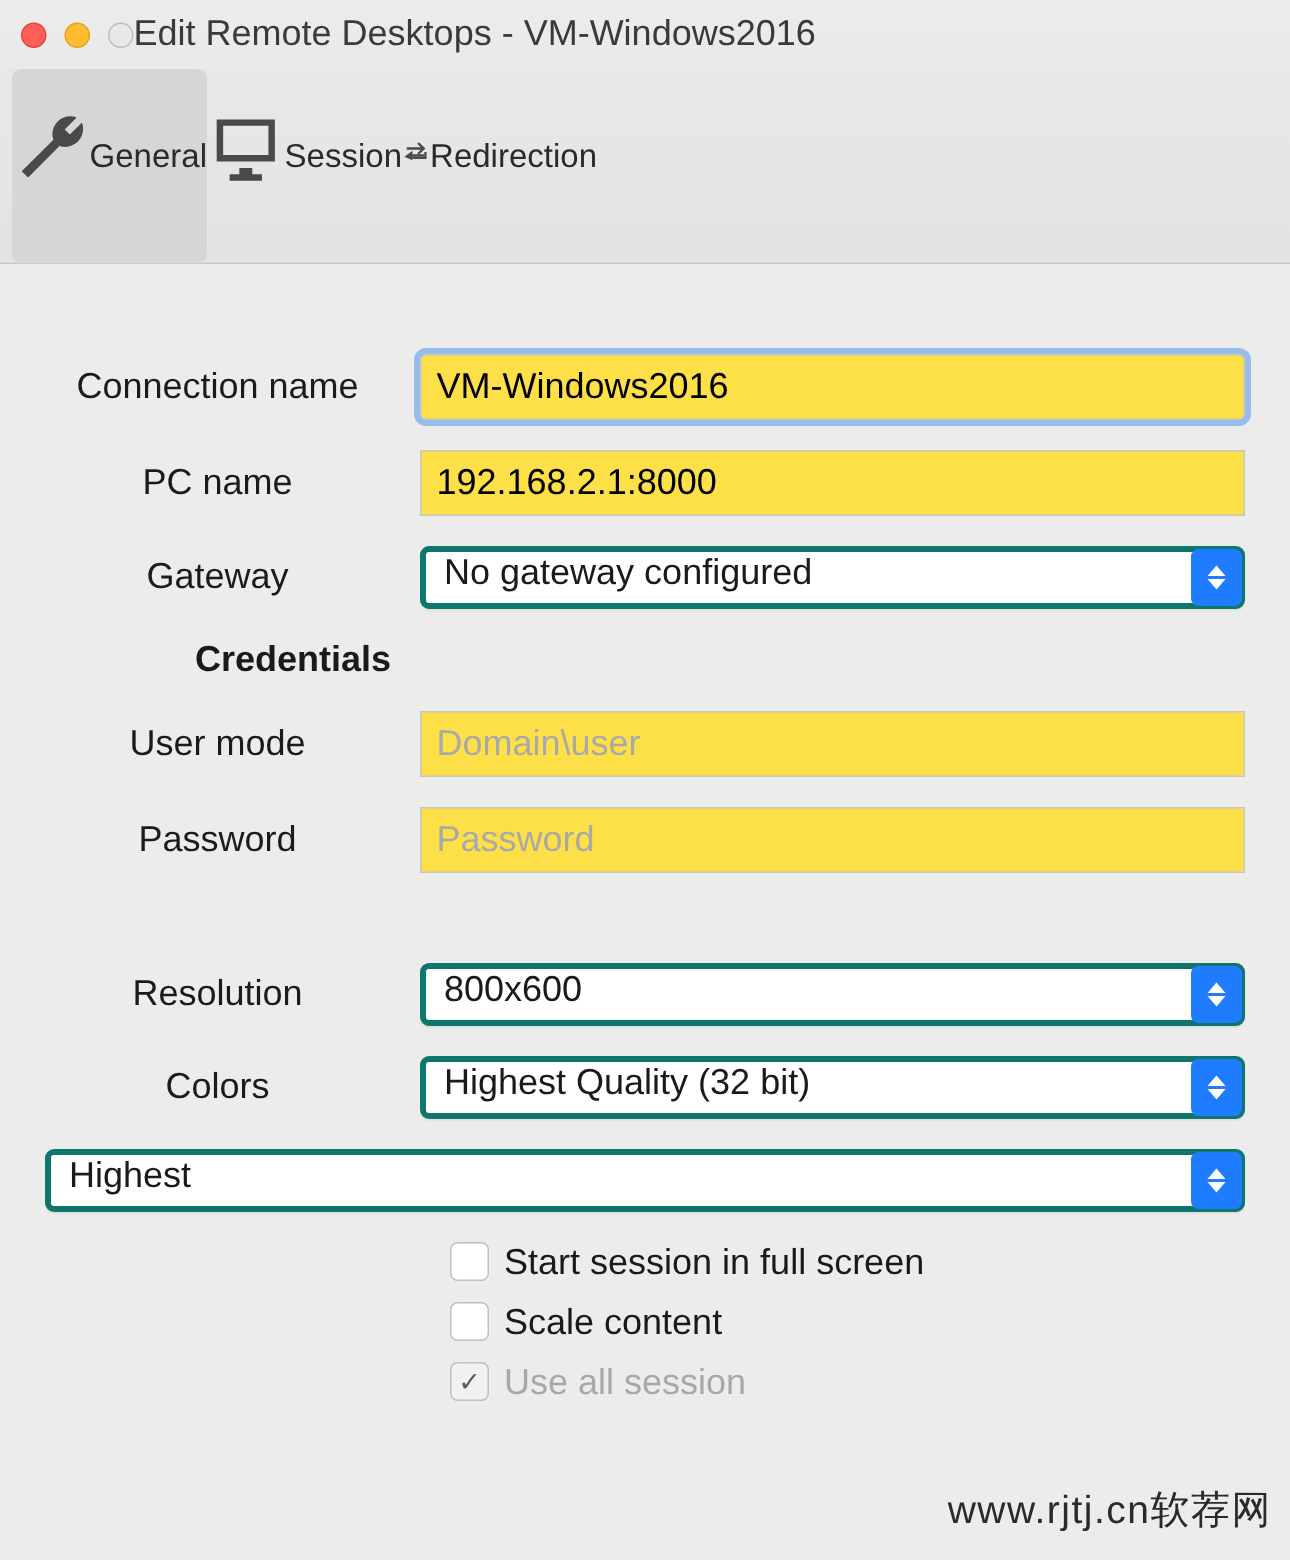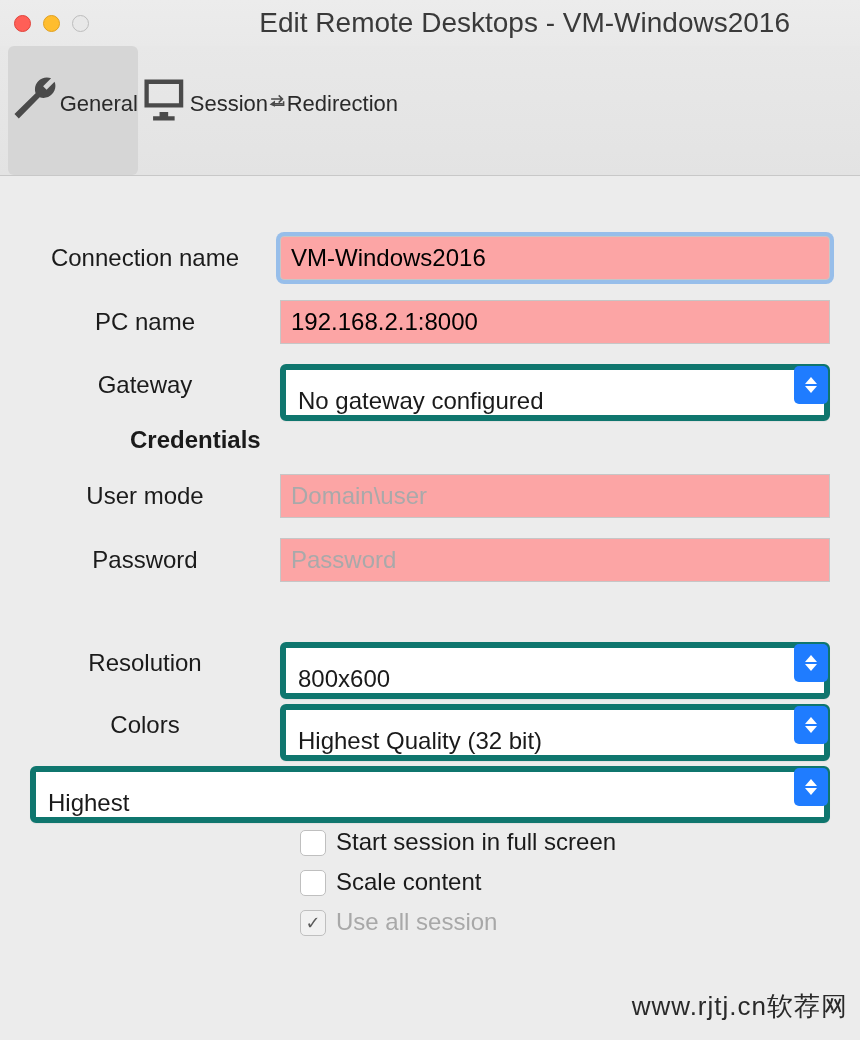--- a/index.html
+++ b/index.html
@@ -20,21 +20,21 @@
   padding-left: 14px;
 }
 .traffic { display:flex; gap:12px; }
 .traffic-btn {
   width: 17px; height: 17px; border-radius:50%;
 }
 .tb-close { background:#ff5f57; border:1px solid #e1433b;}
 .tb-min { background:#ffbd2e; border:1px solid #e0a021;}
 .tb-max { background:#e8e8e8; border:1px solid #bdbdbd;}
 .title-text {
-  flex:1; text-align:right; font-size:28px; color:#3a3a3a;
+  flex:1; text-align:left; font-size:24px; color:#3a3a3a;
   margin-right:70px;
 }
 .toolbar {
   height: 130px;
   background: linear-gradient(#e8e8e8,#e3e3e3);
   border-bottom:1px solid #c8c8c8;
   display:flex;
   padding:0 8px;
 }
 .toolbar-item {
@@ -70,46 +70,46 @@
 }
 .row-field {
   flex:1;
 }
 .text-input {
   width:100%;
   height:44px;
   font-size:24px;
   padding:0 10px;
   border:1px solid #c6c6c6;
-  background:#fca5a5;
+  background:#fde047;
   border-radius:0;
   font-family:inherit;
 }
 .text-input.focused {
   outline:none;
   border:1px solid #c6c6c6;
   box-shadow:0 0 0 4px #97beea;
   border-radius:4px;
 }
 .text-input::placeholder { color:#a9a9aa; }
 .select-wrap {
   position:relative;
   width:100%;
   height:42px;
 }
 .select-box {
   width:100%;
-  height:57px;
+  height:42px;
   background:#fff;
-  border:6px solid #0f766e;
+  border:4px solid #0f766e;
   border-radius:6px;
   font-size:24px;
   padding:0 44px 0 12px;
   display:flex;
-  align-items:flex-end;
+  align-items:flex-start;
   box-shadow:0 1px 1px rgba(0,0,0,0.05);
 }
 .select-caret {
   position:absolute;
   right:2px; top:2px; bottom:2px;
   width:34px;
   background:#1f7cff;
   border-radius:5px;
   display:flex;
   flex-direction:column;
@@ -126,21 +126,21 @@
 .select-caret::before{ border-bottom:7px solid #fff; }
 .select-caret::after{ border-top:7px solid #fff; }
 .section-header {
   font-weight:bold;
   font-size:24px;
   padding-left:100px;
   margin:10px 0 20px 0;
 }
 .check-row {
   display:flex;
-  align-items:flex-end;
+  align-items:flex-start;
   margin-left:270px;
   margin-bottom:12px;
   font-size:24px;
   gap:10px;
 }
 .check-row.disabled { color:#a8a8a8; }
 .checkbox {
   width:26px;height:26px;
   border:1px solid #bfbfbf;
   border-radius:5px;

